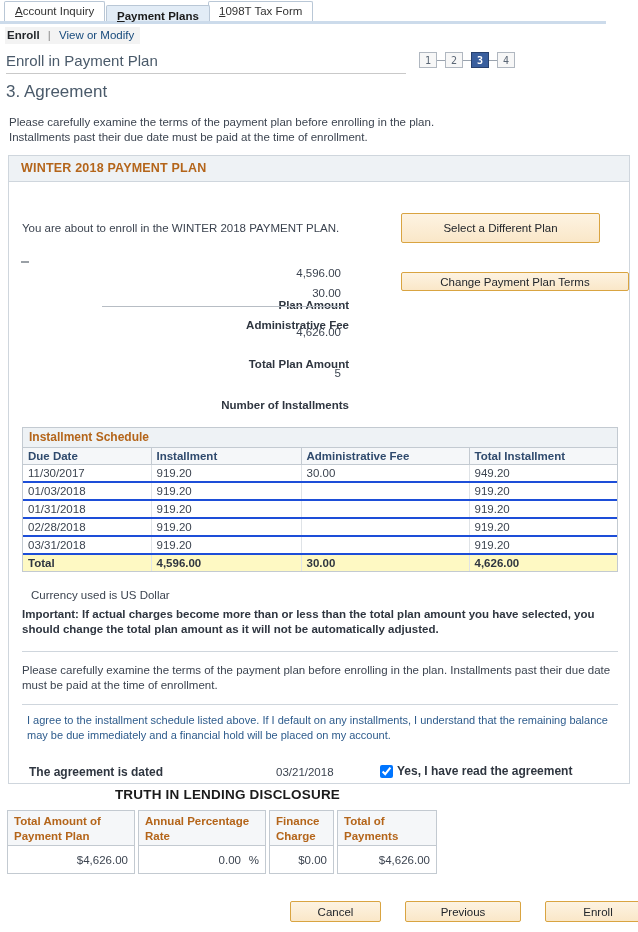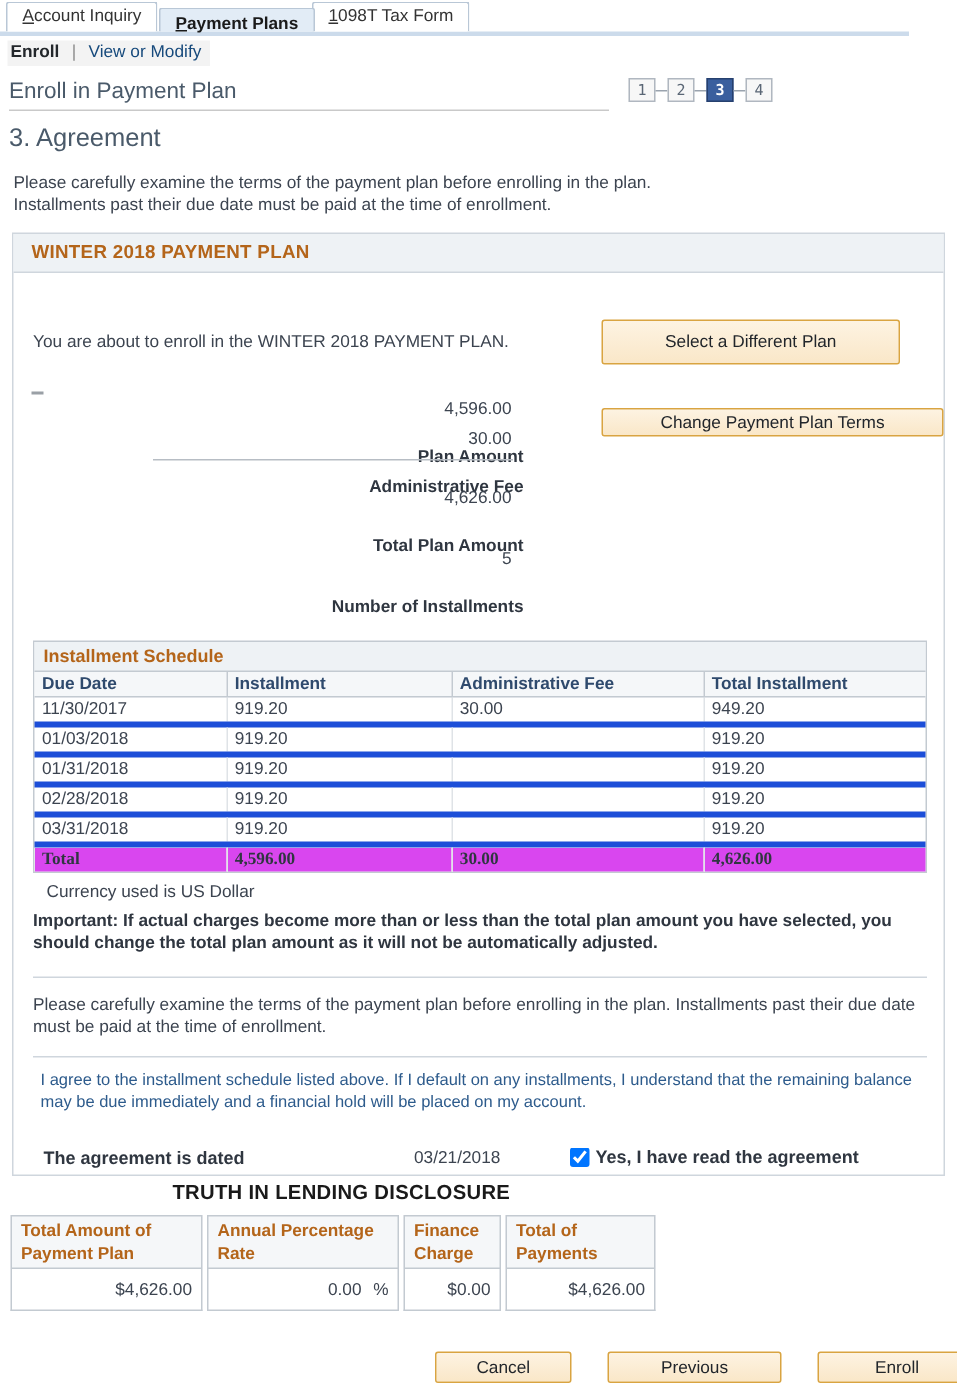--- a/index.html
+++ b/index.html
@@ -274,34 +274,33 @@
     border-right: 1px solid #c3cad1;
     border-bottom: 1px solid #c3cad1;
     font-size: 11.5px;
     height: 16px;
     box-sizing: border-box;
   }
   table.grid th:last-child { border-right: none; }
   table.grid td {
     padding: 2px 5px;
     border-right: 1px solid #dfe3e7;
-    border-bottom: 4px solid #1d4ed8;
+    border-bottom: 2px solid #1d4ed8;
     color: #3c4450;
     height: 17px;
     box-sizing: border-box;
     white-space: nowrap;
     overflow: hidden;
   }
   table.grid td:last-child { border-right: none; }
   table.grid tr.total-row td {
-    background: #d946ef;
+    background: #fef9c3;
     font-weight: bold;
     border-bottom: none;
     color: #2f3640;
-    font-family: Liberation Serif, serif;
   }
   .num { }
   col.c0 { width: 128px; }
   col.c1 { width: 150px; }
   col.c2 { width: 168px; }
 
   .currency-note {
     position: absolute;
     left: 22px;
     top: 407px;

